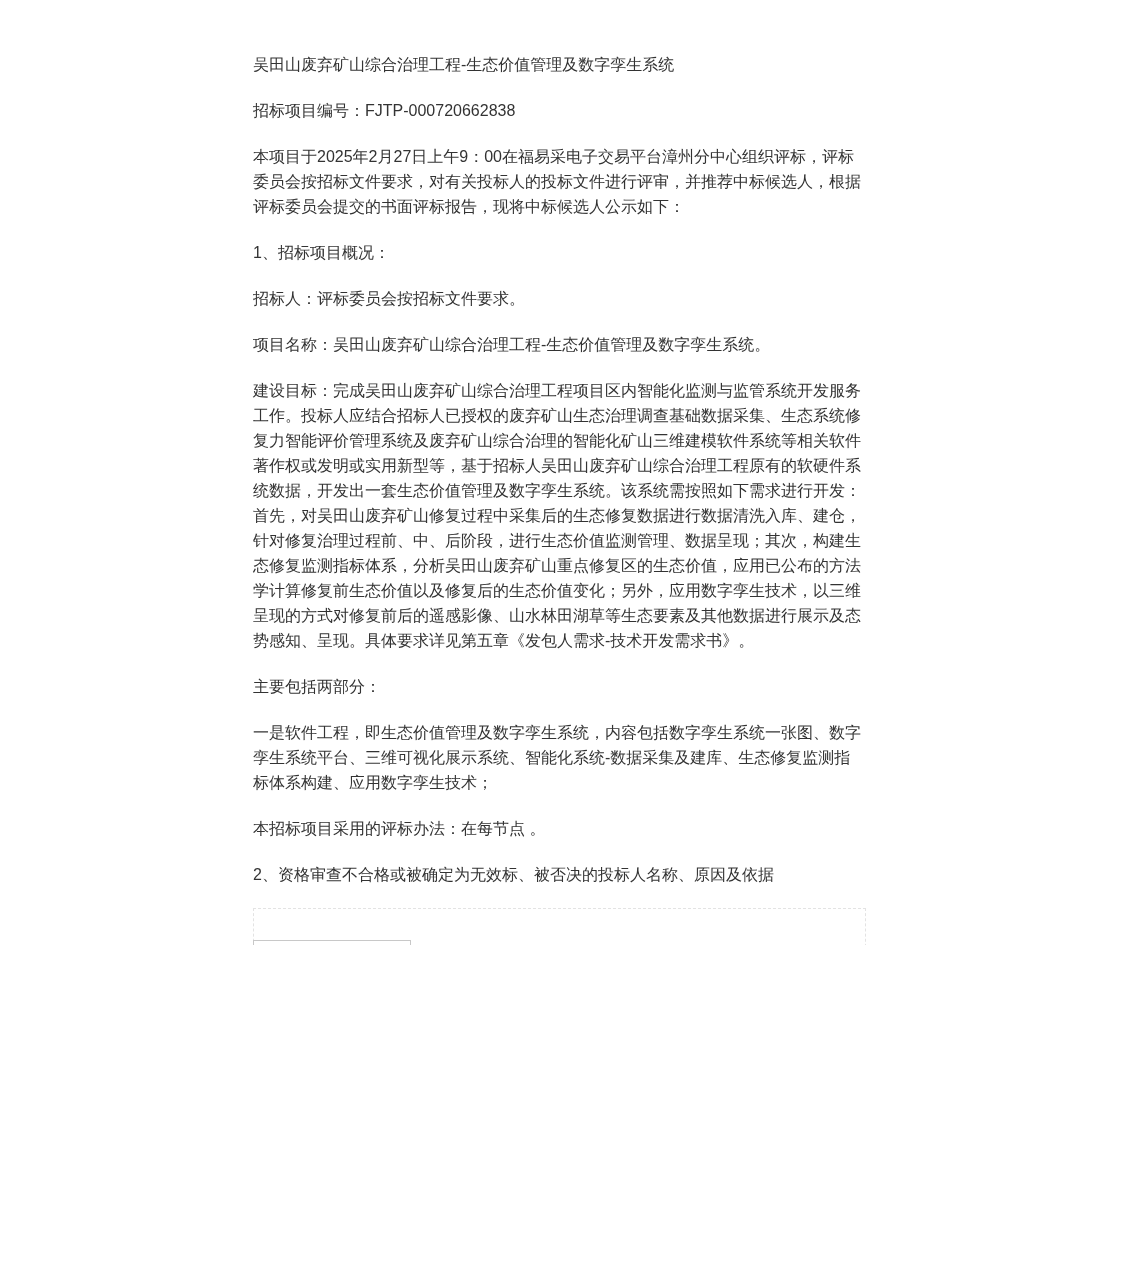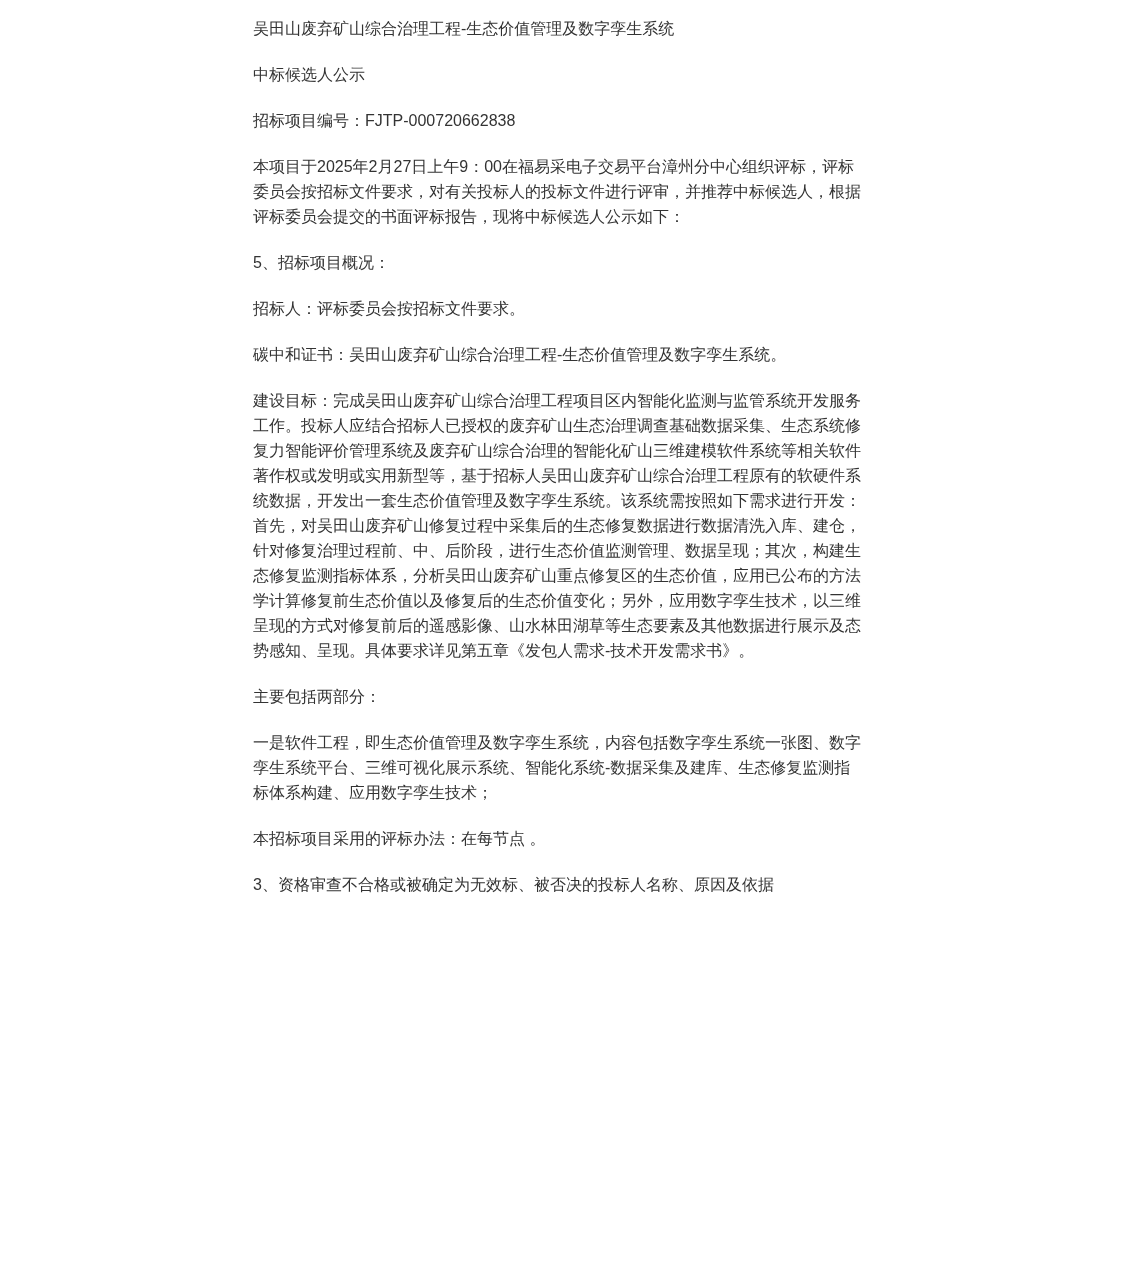--- a/index.html
+++ b/index.html
@@ -14,20 +14,21 @@
   body {
     background: var(--background);
     font-family: "Liberation Sans", "DejaVu Sans", sans-serif;
   }
   .page {
     position: relative;
     width: 1122px;
     height: 909px;
     background: var(--background);
     overflow: hidden;
+    margin-top: 36px;
   }
   .content {
     position: absolute;
     left: 253px;
     top: 16px;
     width: 613px;
     font-size: 16px;
     line-height: 25px;
     color: var(--text);
     word-break: break-all;
@@ -63,43 +64,42 @@
   }
 </style>
 </head>
 <body>
 
 <div class="page">
   <div class="content">
 
     <p>吴田山废弃矿山综合治理工程-生态价值管理及数字孪生系统</p>
 
-    <p>中标候选人公示</p>
 
     <p>招标项目编号：FJTP-000720662838</p>
 
     <p>本项目于2025年2月27日上午9：00在福易采电子交易平台漳州分中心组织评标，评标委员会按招标文件要求，对有关投标人的投标文件进行评审，并推荐中标候选人，根据评标委员会提交的书面评标报告，现将中标候选人公示如下：</p>
 
-    <p>5、招标项目概况：</p>
+    <p>1、招标项目概况：</p>
 
     <p>招标人：评标委员会按招标文件要求。</p>
 
-    <p>碳中和证书：吴田山废弃矿山综合治理工程-生态价值管理及数字孪生系统。</p>
+    <p>项目名称：吴田山废弃矿山综合治理工程-生态价值管理及数字孪生系统。</p>
 
     <p>建设目标：完成吴田山废弃矿山综合治理工程项目区内智能化监测与监管系统开发服务工作。投标人应结合招标人已授权的废弃矿山生态治理调查基础数据采集、生态系统修复力智能评价管理系统及废弃矿山综合治理的智能化矿山三维建模软件系统等相关软件著作权或发明或实用新型等，基于招标人吴田山废弃矿山综合治理工程原有的软硬件系统数据，开发出一套生态价值管理及数字孪生系统。该系统需按照如下需求进行开发：首先，对吴田山废弃矿山修复过程中采集后的生态修复数据进行数据清洗入库、建仓，针对修复治理过程前、中、后阶段，进行生态价值监测管理、数据呈现；其次，构建生态修复监测指标体系，分析吴田山废弃矿山重点修复区的生态价值，应用已公布的方法学计算修复前生态价值以及修复后的生态价值变化；另外，应用数字孪生技术，以三维呈现的方式对修复前后的遥感影像、山水林田湖草等生态要素及其他数据进行展示及态势感知、呈现。具体要求详见第五章《发包人需求-技术开发需求书》。</p>
 
     <p>主要包括两部分：</p>
 
     <p>一是软件工程，即生态价值管理及数字孪生系统，内容包括数字孪生系统一张图、数字孪生系统平台、三维可视化展示系统、智能化系统-数据采集及建库、生态修复监测指标体系构建、应用数字孪生技术；</p>
 
 
 
 
     <p>本招标项目采用的评标办法：在每节点 。</p>
 
-    <p>3、资格审查不合格或被确定为无效标、被否决的投标人名称、原因及依据</p>
+    <p>2、资格审查不合格或被确定为无效标、被否决的投标人名称、原因及依据</p>
 
     <div class="img-placeholder">
       <div class="img-placeholder-altbox"></div>
     </div>
 
   </div>
 </div>
 
 </body></html>

